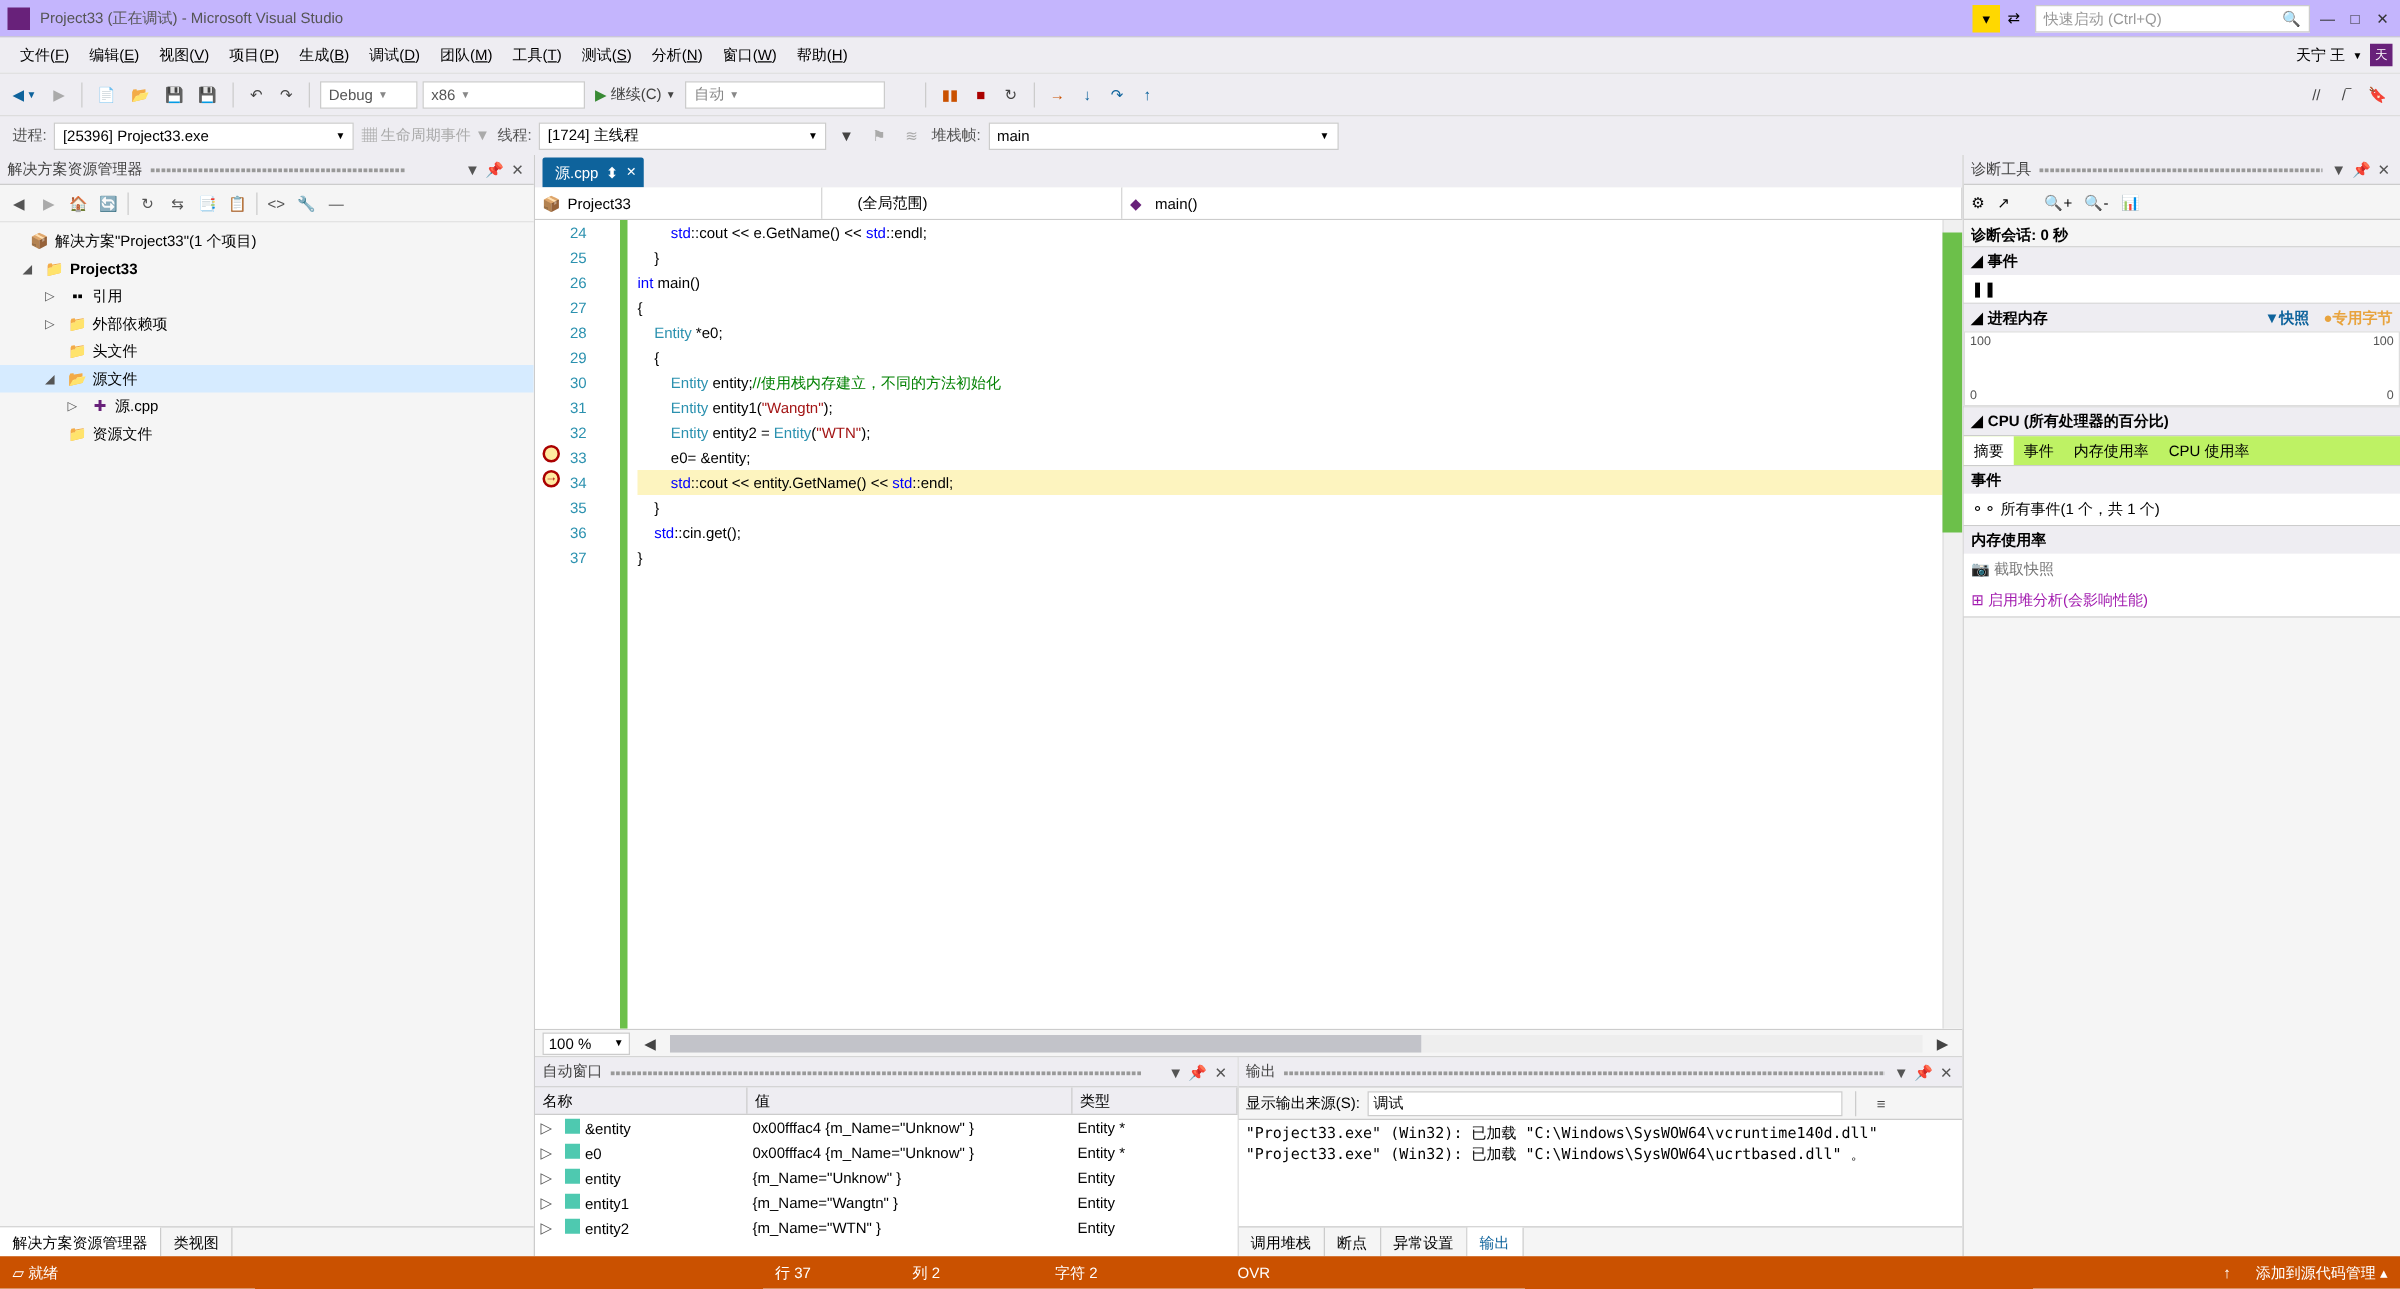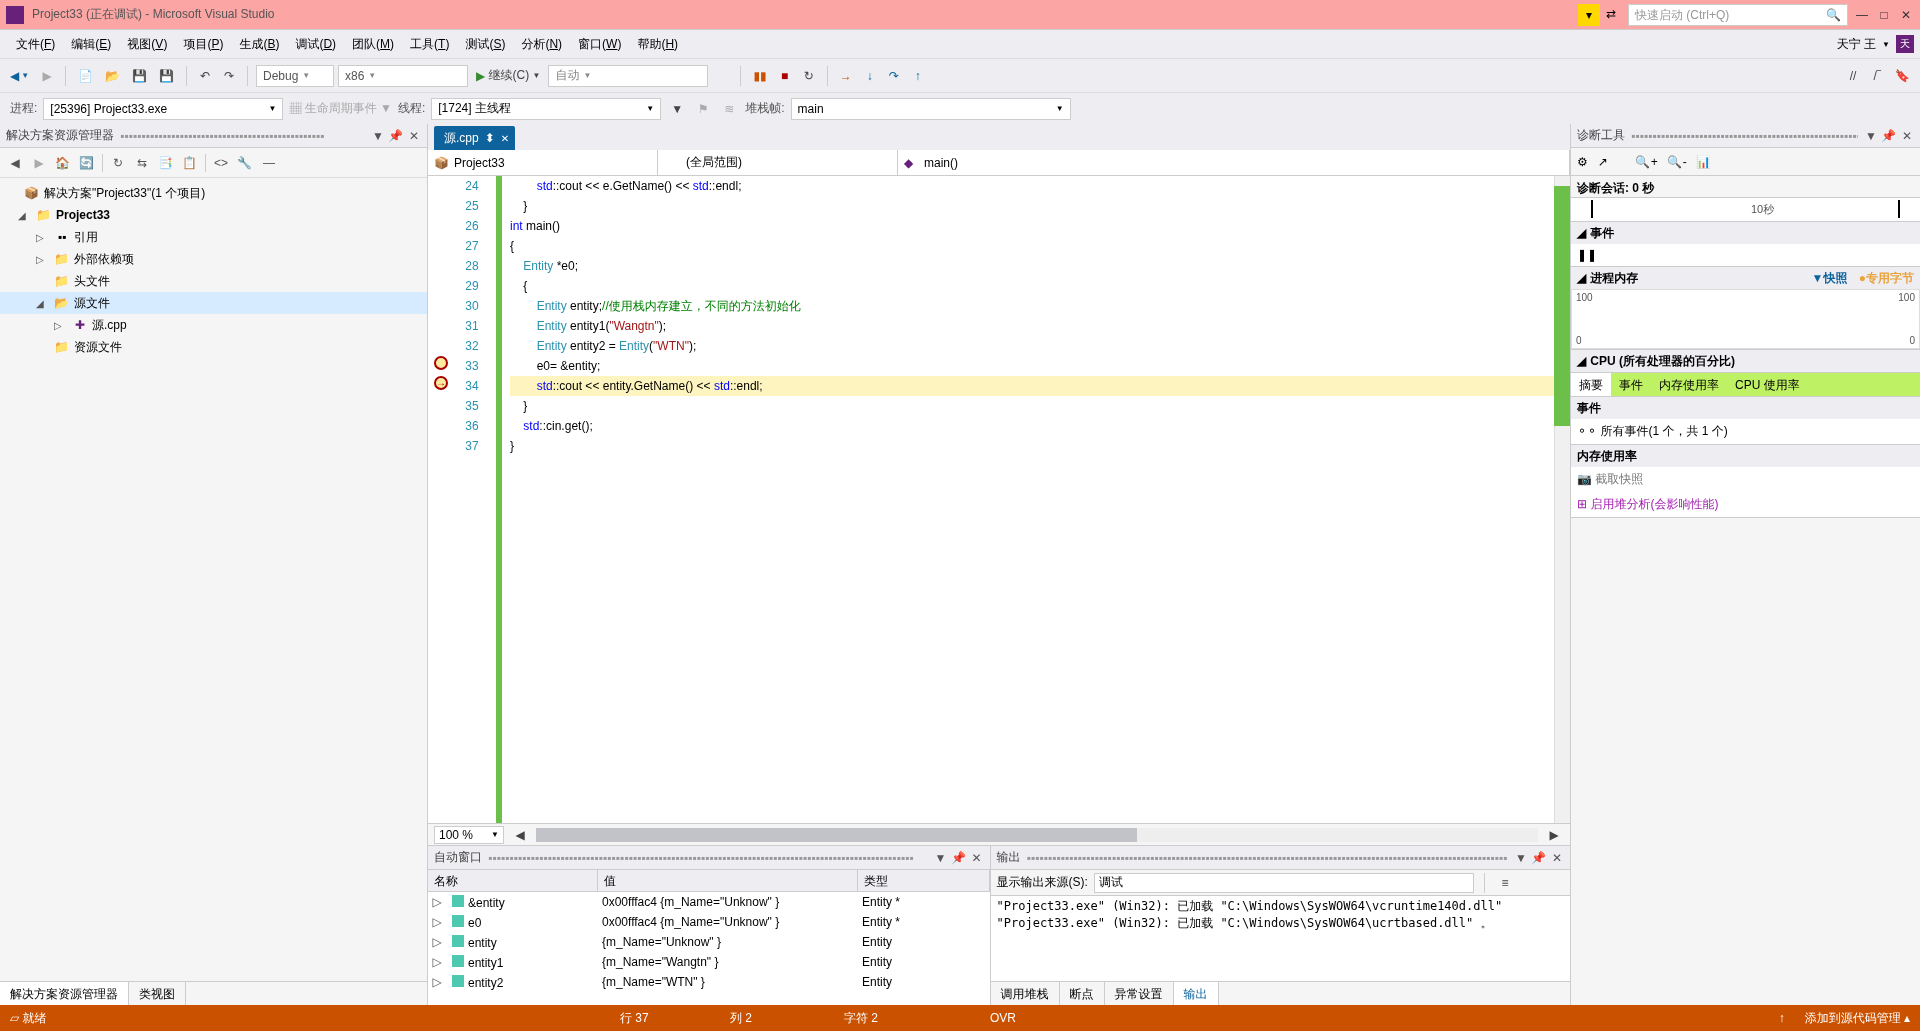--- a/index.html
+++ b/index.html
@@ -1,18 +1,18 @@
 <!DOCTYPE html>
 <html><head>
 <meta charset="utf-8">
 <style>
 *{box-sizing:border-box;margin:0;padding:0;font-family:"Microsoft YaHei","Segoe UI",sans-serif;font-size:12px}
 html,body{width:1920px;height:1031px;overflow:hidden;position:relative;transform-origin:0 0}
 body{background:#eee;display:flex;flex-direction:column}
-.titlebar{height:30px;background:#fca5a5;display:flex;align-items:center;padding:12px 6px;border-bottom:1px solid #ccc;position:relative}
+.titlebar{height:30px;background:#c4b5fd;display:flex;align-items:center;padding:12px 6px;border-bottom:1px solid #ccc;position:relative}
 .vs-logo{width:18px;height:18px;background:#68217a;margin-right:8px}
 .title-txt{color:#555}
 .titlebar-right{position:absolute;right:6px;top:4px;display:flex;align-items:center;gap:6px}
 .notif-y{width:22px;height:22px;background:#ffd800;display:flex;align-items:center;justify-content:center}
 .connect-ico{width:16px;height:16px}
 .quick-launch{width:220px;border:1px solid #ccc;height:22px;padding:2px 6px;background:#fff;display:flex;align-items:center;justify-content:space-between;color:#999}
 .win-btn{width:16px;height:16px;display:flex;align-items:center;justify-content:center;cursor:pointer;color:#333}
 .menubar{height:28px;background:#eeedf2;display:flex;align-items:center;padding:0 8px;gap:2px;position:relative}
 .menu-item{padding:4px 8px;cursor:pointer}
 .mn-key{text-decoration:underline}
@@ -48,21 +48,21 @@
 .left-tab.active{background:#fff}
 .center{flex:1;display:flex;flex-direction:column;overflow:hidden}
 .doc-tabs-row{height:26px;background:#eeedf2;display:flex;align-items:flex-end;padding-left:6px}
 .doc-tab{height:24px;background:#0e639c;color:#fff;padding:0 6px 0 10px;display:flex;align-items:center;gap:6px;border-top-left-radius:2px;border-top-right-radius:2px}
 .doc-tab .close{cursor:pointer;font-size:10px}
 .code-nav{height:26px;background:#f5f5f5;border-bottom:1px solid #ccc;display:flex}
 .code-nav-drop{flex:1;border-right:1px solid #ccc;display:flex;align-items:center;padding:0 6px;gap:6px;background:#fff}
 .cn-ico{width:14px;height:14px}
 .code-area{flex:1;display:flex;background:#fff;font-family:Consolas,monospace;font-size:14px;overflow:hidden;position:relative}
 .gutter{width:28px;background:#fff;border-right:0}
-.linenums{width:40px;text-align:center;padding-right:8px;color:#2b91af;position:relative}
+.linenums{width:40px;text-align:left;padding-right:8px;color:#2b91af;position:relative}
 .greenbar{width:6px;background:#6cc04a}
 .code-txt{flex:1;padding-left:8px;white-space:pre;line-height:20px;color:#000}
 .ln{height:20px;line-height:20px}
 .kw{color:#0000ff}
 .type{color:#2b91af}
 .str{color:#a31515}
 .cm{color:#008000}
 .bp-dot{position:absolute;left:6px;width:14px;height:14px;border:2px solid #a00;border-radius:50%;background:#ffeaa0;display:flex;align-items:center;justify-content:center}
 .bp-dot.current::after{content:"→";color:#a00;font-size:10px;font-weight:bold}
 .zoom-row{height:22px;background:#f5f5f5;border-top:1px solid #ccc;display:flex;align-items:center;padding:0 6px;gap:6px}
@@ -451,25 +451,20 @@
     </div>
     <div class="diag-toolbar">
       <span>⚙</span>
       <span>↗</span>
       <span style="width:8px"></span>
       <span>🔍+</span>
       <span>🔍-</span>
       <span>📊</span>
     </div>
     <div class="diag-session">诊断会话: 0 秒</div>
-    <div class="diag-ruler">
-      <div class="ruler-mark" style="left:20px"></div>
-      <span class="ruler-lbl" style="left:180px">10秒</span>
-      <div class="ruler-mark" style="right:20px"></div>
-    </div>
     <div class="diag-sect">
       <div class="diag-sect-h">
           <span>◢</span>
           <span>事件</span>
         </div>
       <div class="diag-sect-body" style="height:22px"><span>❚❚</span></div>
     </div>
     <div class="diag-sect">
       <div class="diag-sect-h"><span>◢</span><span>进程内存</span>
         <span style="flex:1"></span><span style="color:#0e639c">▼<span>快照</span></span>&nbsp;<span style="color:#e8a33d">●<span>专用字节</span></span></div>

